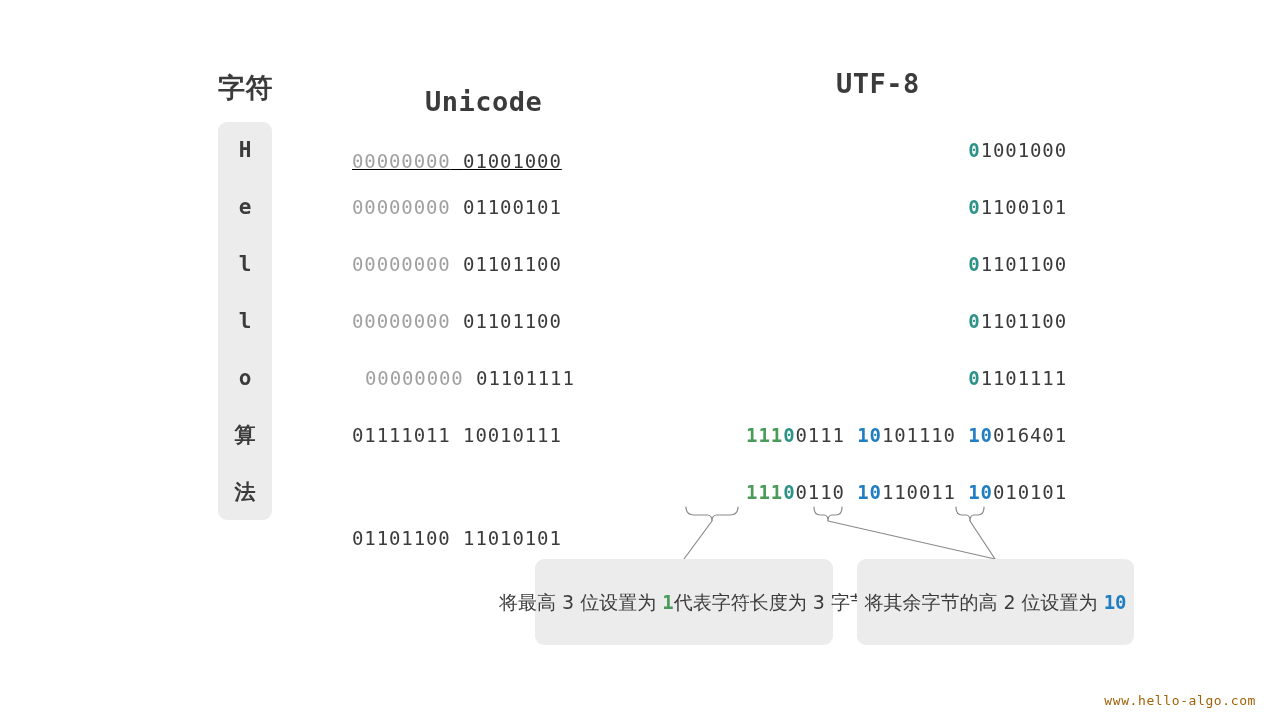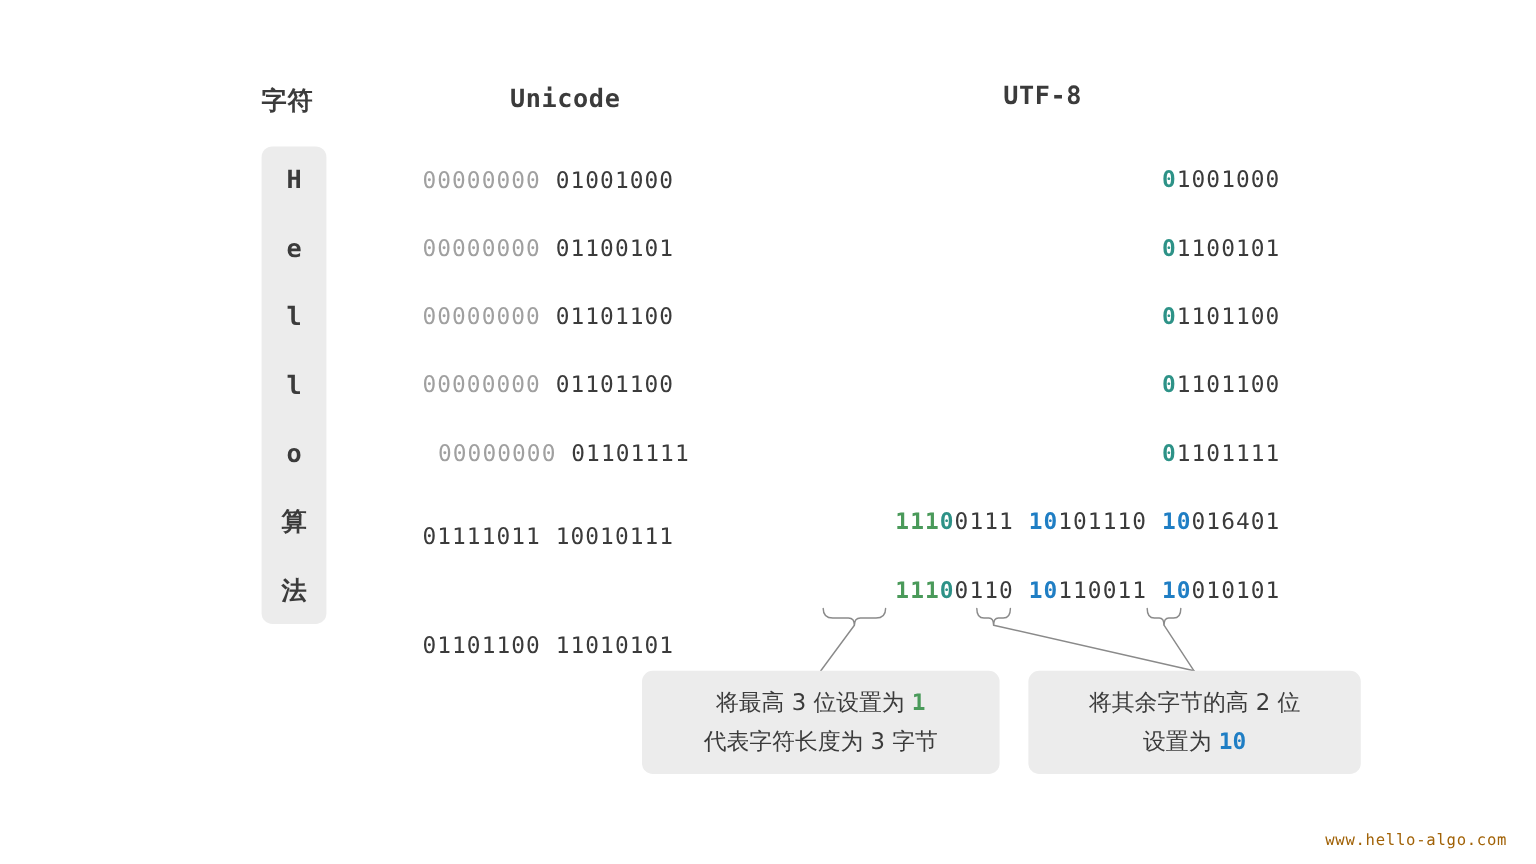--- a/index.html
+++ b/index.html
@@ -9,27 +9,27 @@
     font-family:"DejaVu Sans Mono",monospace;
     position:relative;overflow:hidden;
   }
   .canvas{position:absolute;inset:0;}
 
   
   .hdr{
     position:absolute;
     font-family:"DejaVu Sans Mono",monospace;
     font-weight:bold;
-    font-size:21px;
+    font-size:27px;
     color:#3b3b3b;
     letter-spacing:0.5px;
     white-space:nowrap;
   }
   #hdr-char{left:218px;top:70px;}
-  #hdr-unicode{left:425px;top:70px;text-align:center;}
+  #hdr-unicode{left:425px;top:86px;text-align:center;}
   #hdr-utf8{left:836px;top:68px;}
 
   
   .char-pill{
     position:absolute;
     left:218px;top:122px;
     width:54px;height:398px;
     background:#ececec;
     border-radius:9px;
   }
@@ -69,21 +69,21 @@
   .g111{color:#4a9a5a;font-weight:bold;}
   .teal0{color:#2d9287;font-weight:bold;}
   .blue10{color:#1f7ec4;font-weight:bold;}
 
   
   .callout{
     position:absolute;
     background:#ececec;
     border-radius:9px;
     display:flex;
-    flex-direction:column;
+    flex-direction:row;
     align-items:center;
     justify-content:center;
     font-family:"DejaVu Sans",sans-serif;
     font-size:19px;
     color:#3b3b3b;
     line-height:32px;
     text-align:center;
   }
   #callout-left{left:535px;top:559px;width:298px;height:86px;}
   #callout-right{left:857px;top:559px;width:277px;height:86px;}
@@ -110,36 +110,36 @@
 <div class="canvas">
 
   <div class="hdr" id="hdr-char">字符</div>
   <div class="hdr" id="hdr-unicode">Unicode</div>
   <div class="hdr" id="hdr-utf8">UTF-8</div>
 
   <div class="char-pill"></div>
 
   <div id="rows-layer">
       <div class="char-cell" style="top: 135px;">H</div>
-      <div class="uni" style="top: 136px;"><span class="dim">00000000</span><span> </span><span class="dark">01001000</span></div>
+      <div class="uni" style="top: 146px; text-decoration: underline;"><span class="dim">00000000</span><span> </span><span class="dark">01001000</span></div>
       <div class="utf" style="top: 135px;"><span class="teal0">0</span><span class="dark">1001000</span></div>
       <div class="char-cell" style="top: 192px;">e</div>
       <div class="uni" style="top: 192px;"><span class="dim">00000000</span><span> </span><span class="dark">01100101</span></div>
       <div class="utf" style="top: 192px;"><span class="teal0">0</span><span class="dark">1100101</span></div>
       <div class="char-cell" style="top: 249px;">l</div>
       <div class="uni" style="top: 249px;"><span class="dim">00000000</span><span> </span><span class="dark">01101100</span></div>
       <div class="utf" style="top: 249px;"><span class="teal0">0</span><span class="dark">1101100</span></div>
       <div class="char-cell" style="top: 306px;">l</div>
       <div class="uni" style="top: 306px;"><span class="dim">00000000</span><span> </span><span class="dark">01101100</span></div>
       <div class="utf" style="top: 306px;"><span class="teal0">0</span><span class="dark">1101100</span></div>
       <div class="char-cell" style="top: 363px;">o</div>
       <div class="uni" style="top: 363px; margin-left: 13px;"><span class="dim">00000000</span><span> </span><span class="dark">01101111</span></div>
       <div class="utf" style="top: 363px;"><span class="teal0">0</span><span class="dark">1101111</span></div>
       <div class="char-cell" style="top: 420px;">算</div>
-      <div class="uni" style="top: 432px;"><span class="dark">01111011</span><span> </span><span class="dark">10010111</span></div>
+      <div class="uni" style="top: 420px;"><span class="dark">01111011</span><span> </span><span class="dark">10010111</span></div>
       <div class="utf" style="top: 420px;"><span class="g111">111</span><span class="teal0">0</span><span class="dark">0111</span><span> </span><span class="blue10">10</span><span class="dark">101110</span><span> </span><span class="blue10">10</span><span class="dark">016401</span></div>
       <div class="char-cell" style="top: 477px;">法</div>
       <div class="uni" style="top: 501px; margin-top: 22px;"><span class="dark">01101100</span><span> </span><span class="dark">11010101</span></div>
       <div class="utf" style="top: 477px;"><span class="g111">111</span><span class="teal0">0</span><span class="dark">0110</span><span> </span><span class="blue10">10</span><span class="dark">110011</span><span> </span><span class="blue10">10</span><span class="dark">010101</span></div>
     </div>
 
   <svg id="connectors" viewBox="0 0 1280 720" xmlns="http://www.w3.org/2000/svg">
     <g fill="none" stroke="#8a8a8a" stroke-width="1.2" stroke-linecap="round">
 
       <path d="M686,507 q0,8 8,8 L707,515 q5,0 5,6 q0,-6 5,-6 L730,515 q8,0 8,-8"></path>

